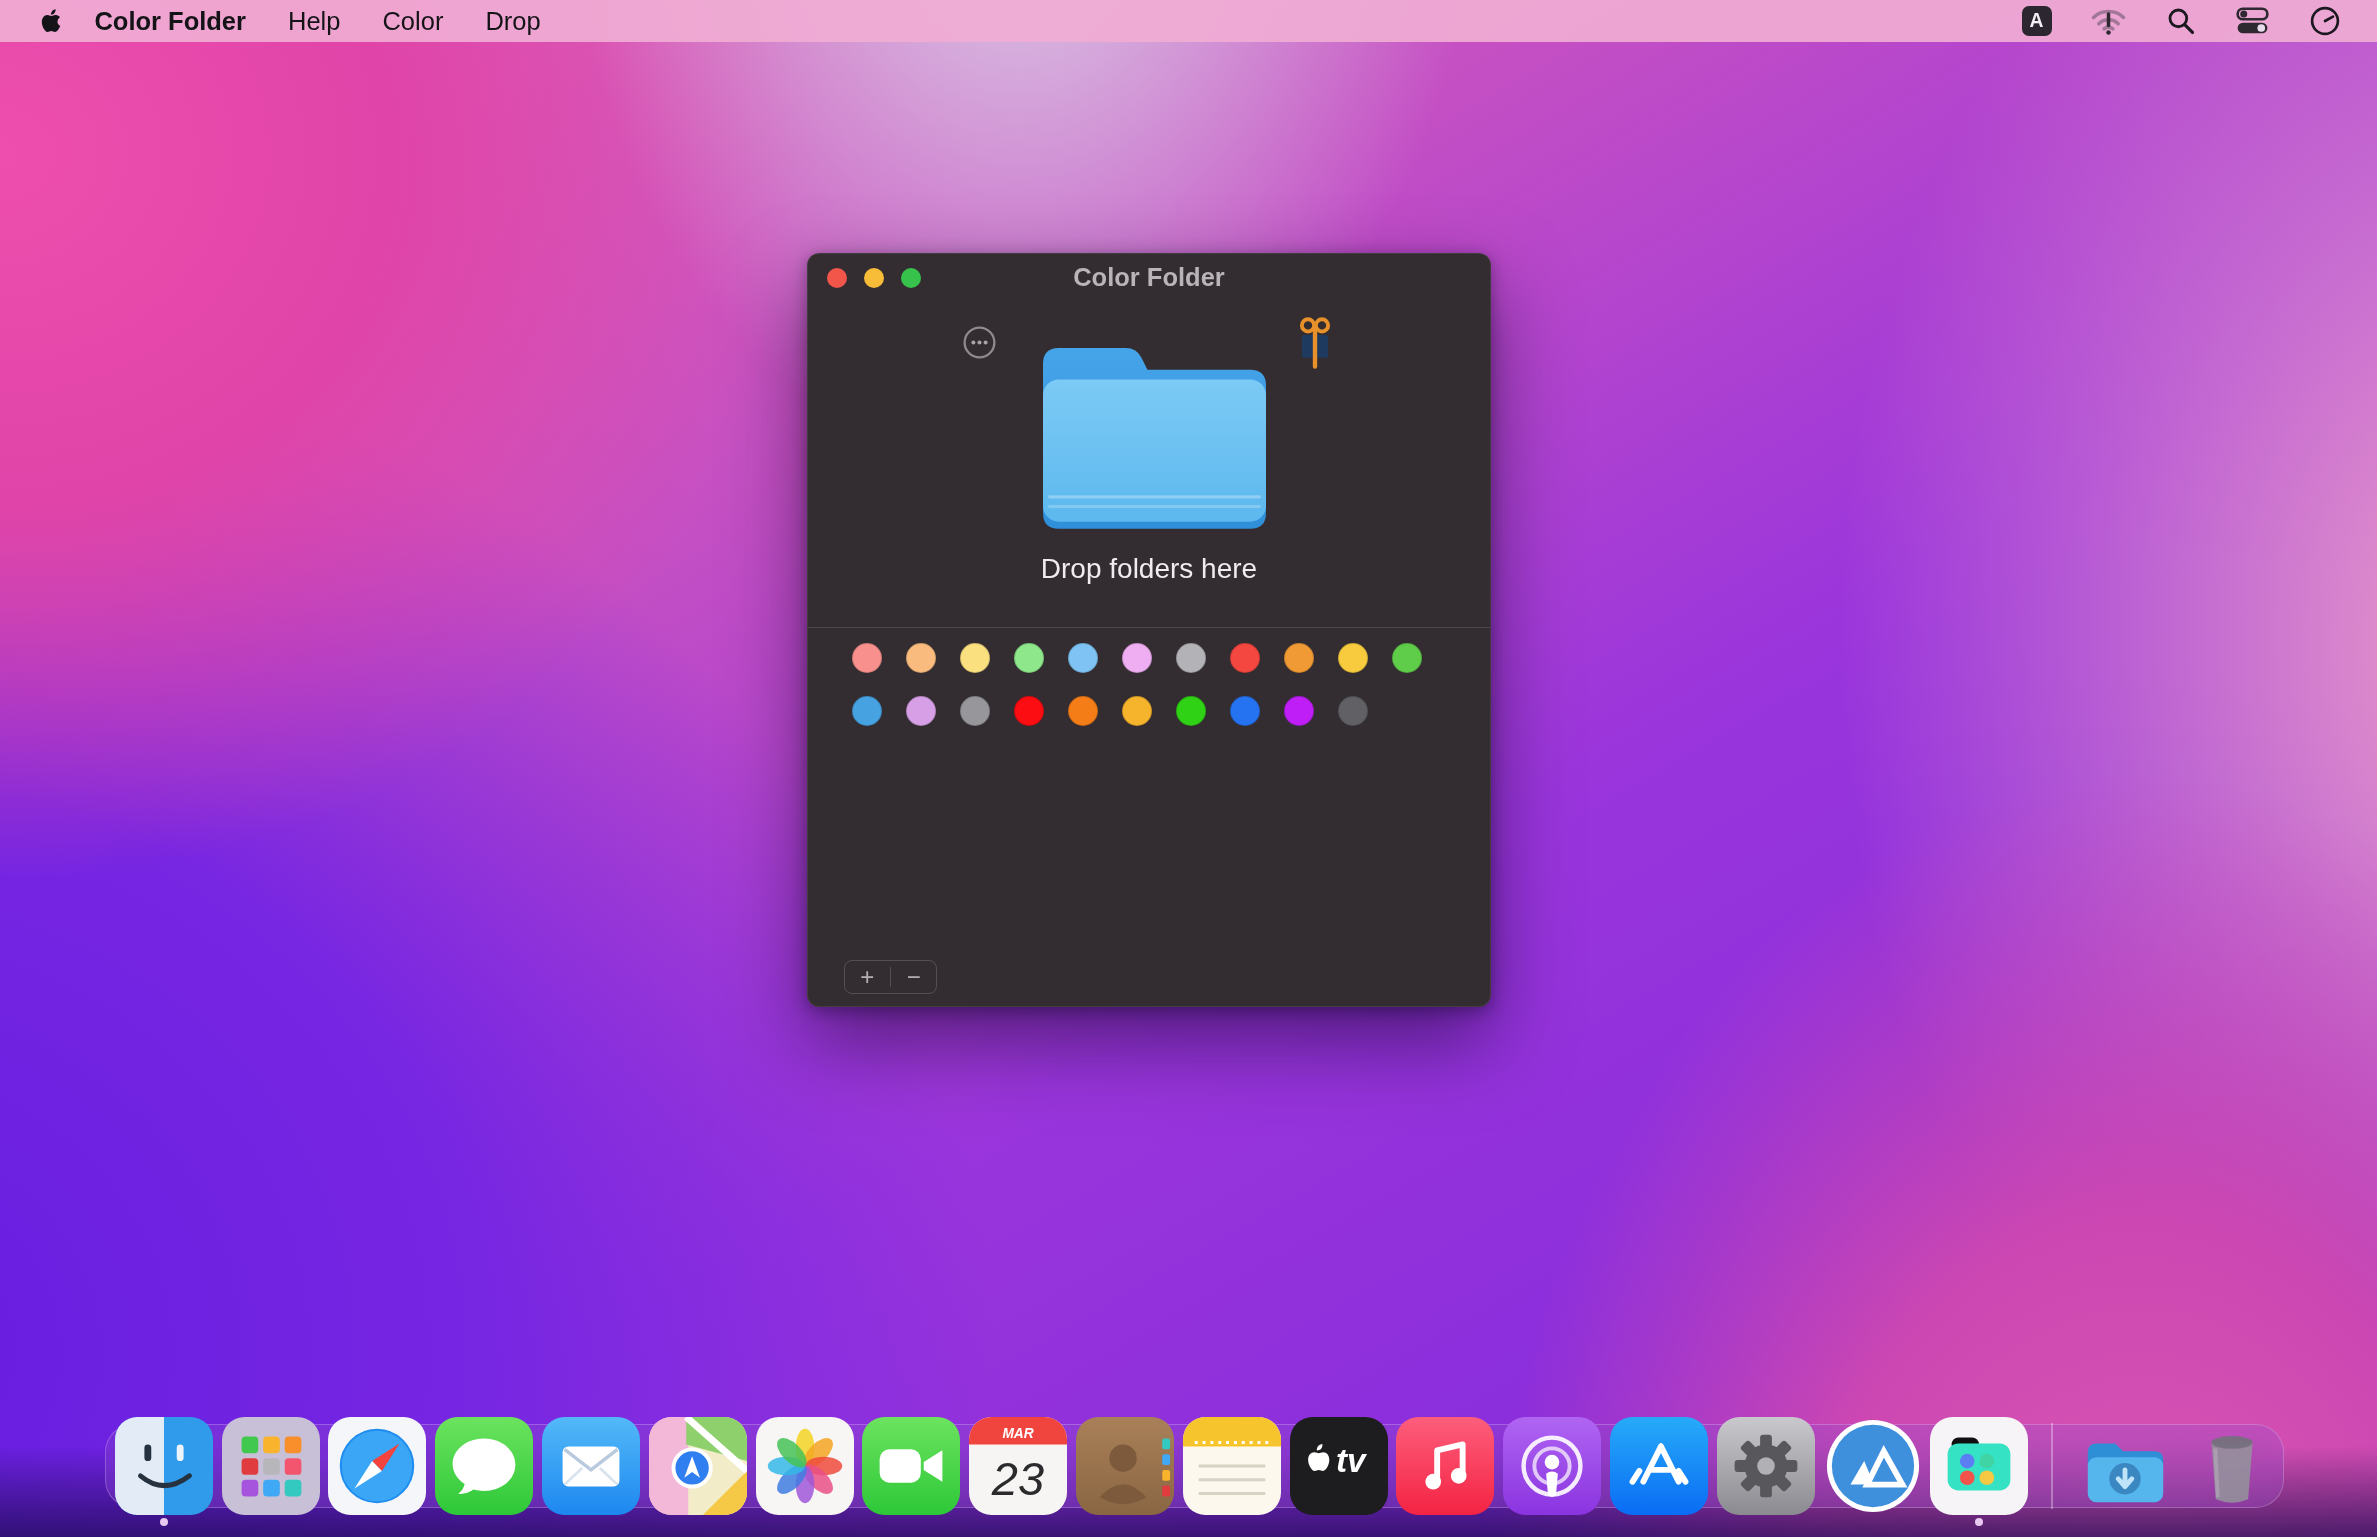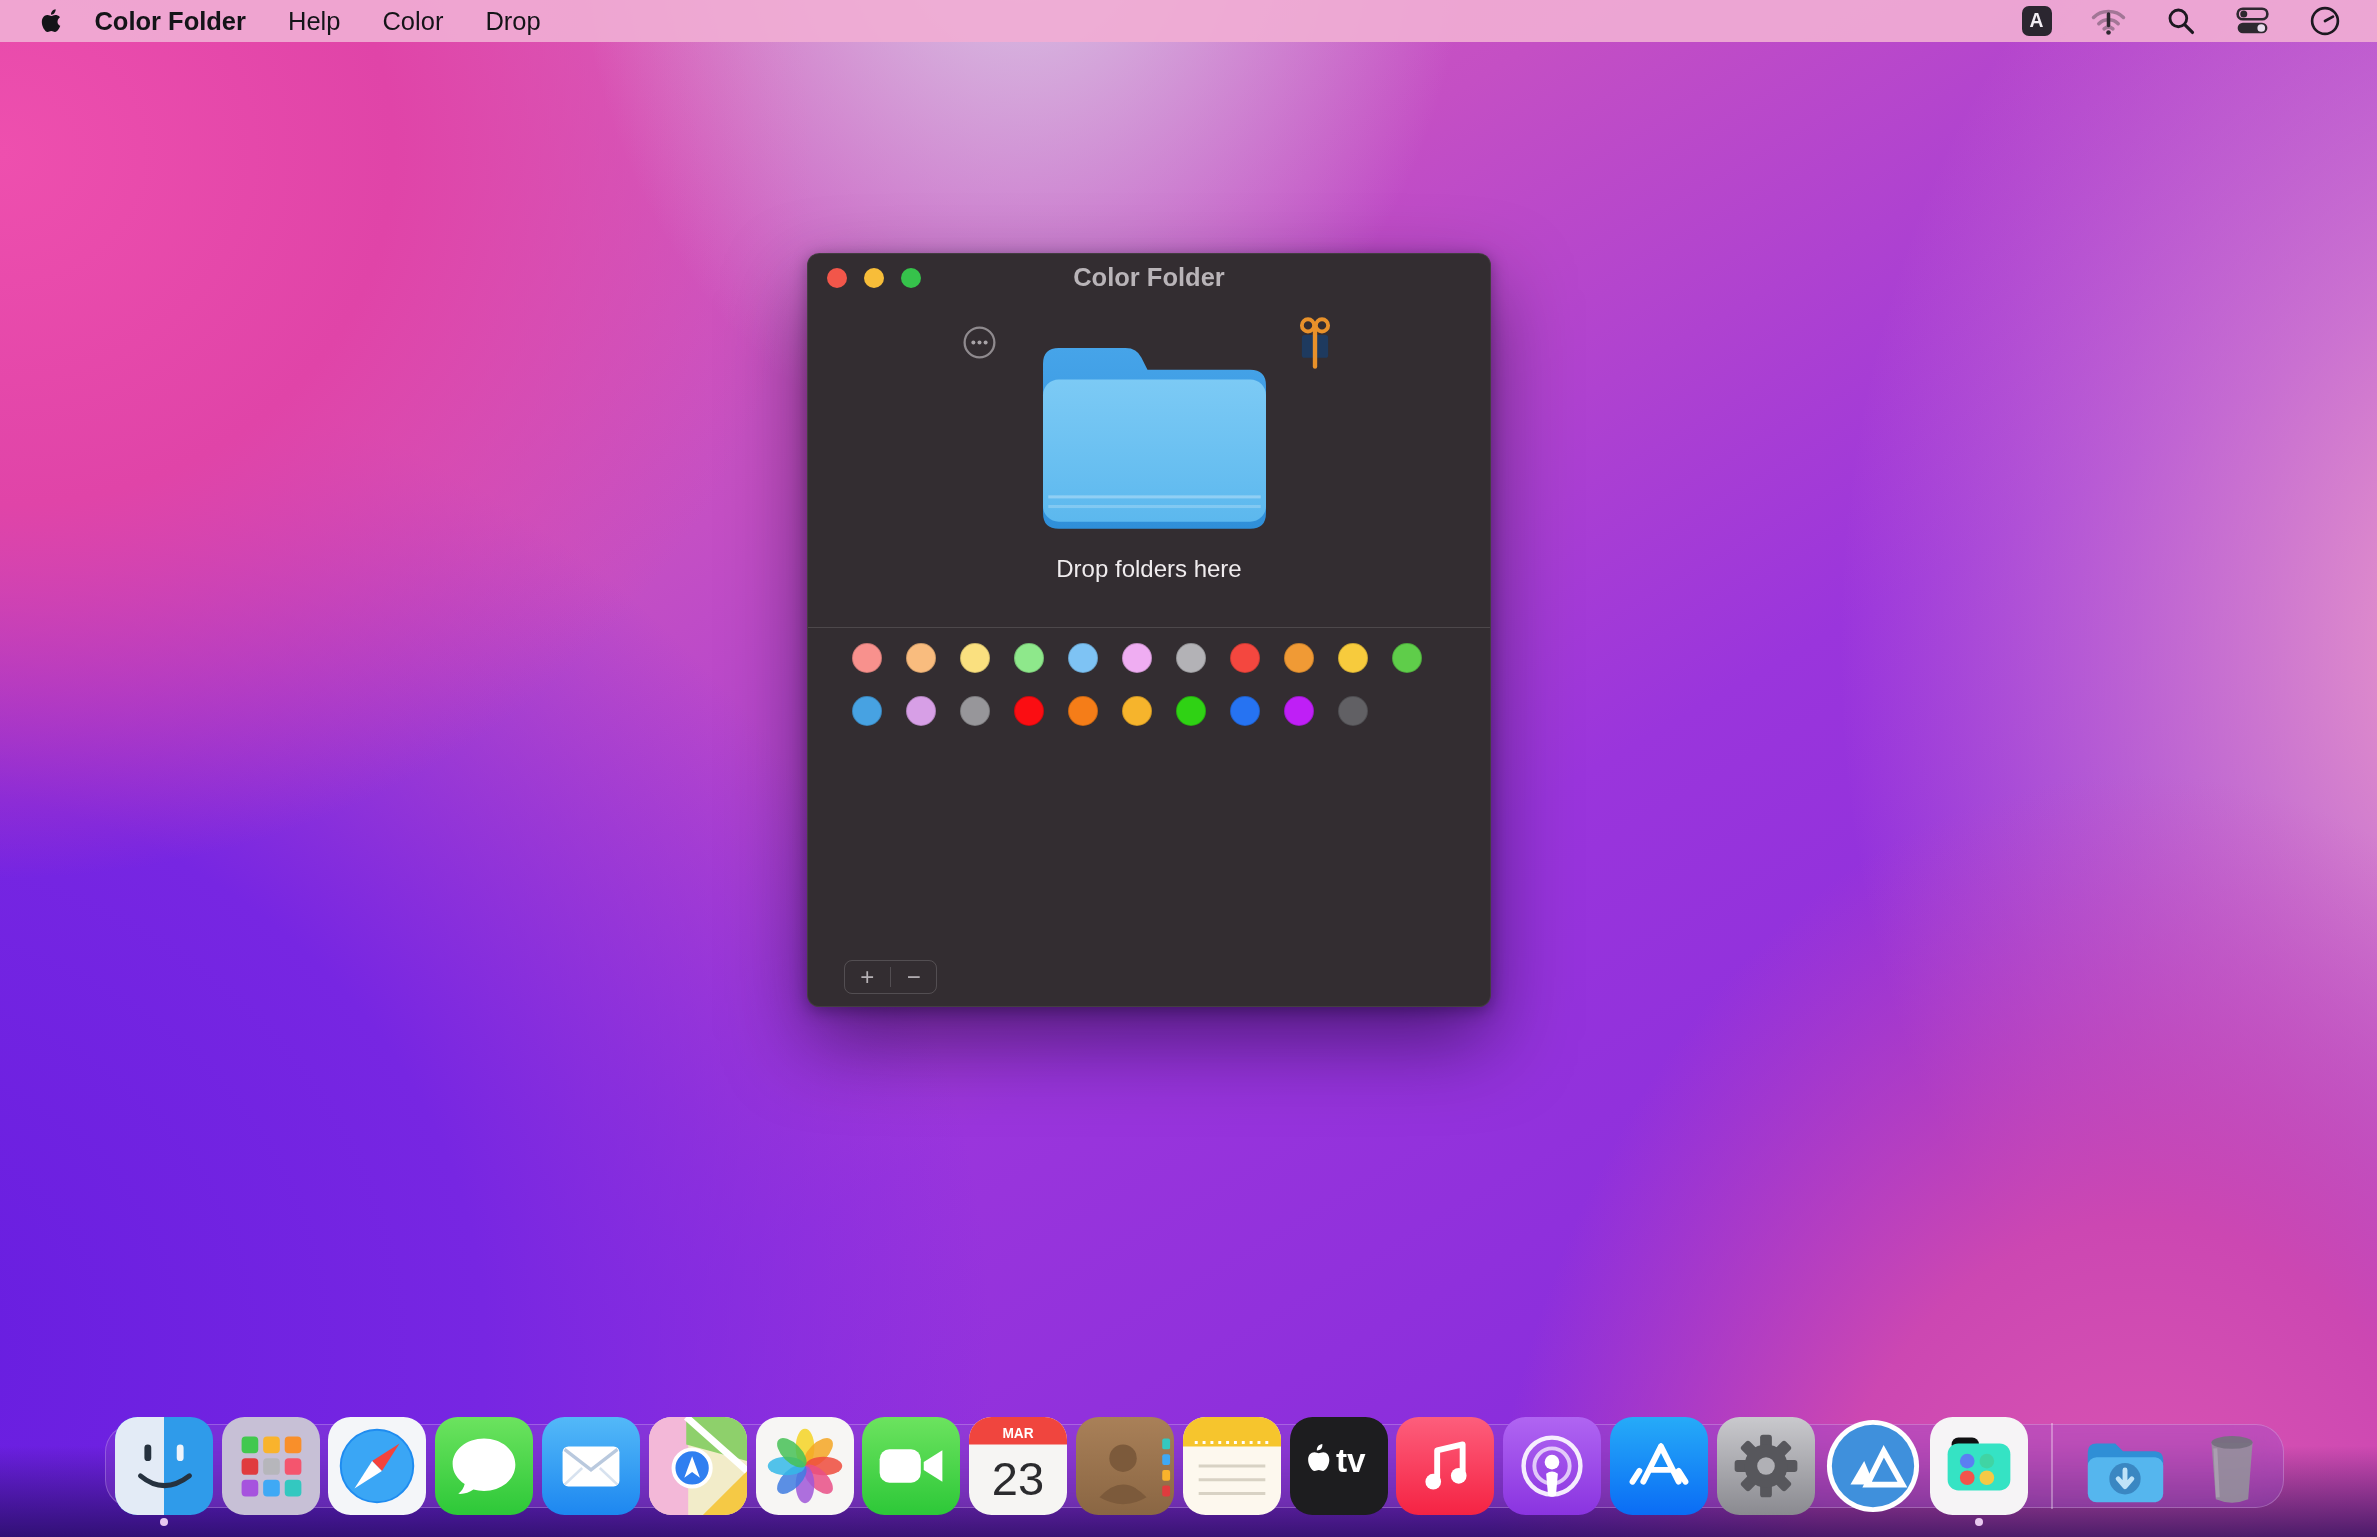--- a/index.html
+++ b/index.html
@@ -49,21 +49,21 @@
   .tl { width: 20px; height: 20px; border-radius: 50%; }
   .tl.red { background:#f2564a; } .tl.yellow { background:#f7bd39; } .tl.green { background:#36c24b; }
   .wtitle { flex:1; text-align:center; font-size: 25.5px; font-weight: 700; color: #b9b4b8; }
 
   .more-btn { position: absolute; left: 154px; top: 71px; width: 35px; height: 35px; }
   .ribbon-btn { position: absolute; left: 486px; top: 60px; width: 42px; height: 63px; }
 
   .folder-art { position: absolute; left: 228px; top: 69px; width: 237px; height: 206px; }
 
   .drop-hint { position: absolute; left: 0; right: 0; top: 299px; text-align: center;
-    color: #f0ecee; font-size: 24px; line-height: 31px; }
+    color: #f0ecee; font-size: 28px; line-height: 31px; }
 
   .win-divider { position: absolute; left: 0; right: 0; top: 373px; height: 0.9px;
     background: rgba(255,255,255,.13); }
 
   .palette { position: absolute; left: 44px; top: 389px; display: flex; flex-direction: column; gap: 23px; }
   .palette-row { display: flex; gap: 24px; }
   .dot { width: 30px; height: 30px; border-radius: 50%; border: 1.8px solid rgba(0,0,0,.18); }
 
   .addremove {
     position: absolute; left: 36px; top: 706px; width: 93px; height: 34px;
@@ -74,21 +74,21 @@
     color: #b6b1b5; font-size: 24px; line-height: 1; }
   .ar-sep { width: 1.8px; background: rgba(255,255,255,.16); margin: 6.2px 0; }
 
   
   .dock {
     position: absolute; left: 105px; top: 1424px; width: 2179px; height: 84px;
     background: rgba(150,80,210,0.30);
     border: 1.3px solid rgba(255,255,255,.22);
     border-radius: 28px;
     backdrop-filter: blur(21px);
-    display: flex; align-items: center; padding: 0 8.8px; gap: 8.8px;
+    display: flex; align-items: center; padding: 0 8.8px; gap: 8.8px; font-style: italic;
   }
   .dock-item { position: relative; width: 98px; height: 98px; flex: 0 0 auto; }
   .dock-item svg { display:block; }
   .dock-sep { width: 1.8px; height: 86px; background: rgba(255,255,255,.32); margin: 0 14px; flex: 0 0 auto; }
   .run-dot { position: absolute; left: 50%; transform: translateX(-50%); bottom: -11.4px;
     width: 8px; height: 8px; border-radius: 50%; background: rgba(240,210,245,.95); }
 
   .cal-month { font-weight: 700; }
 </style>
 </head>

